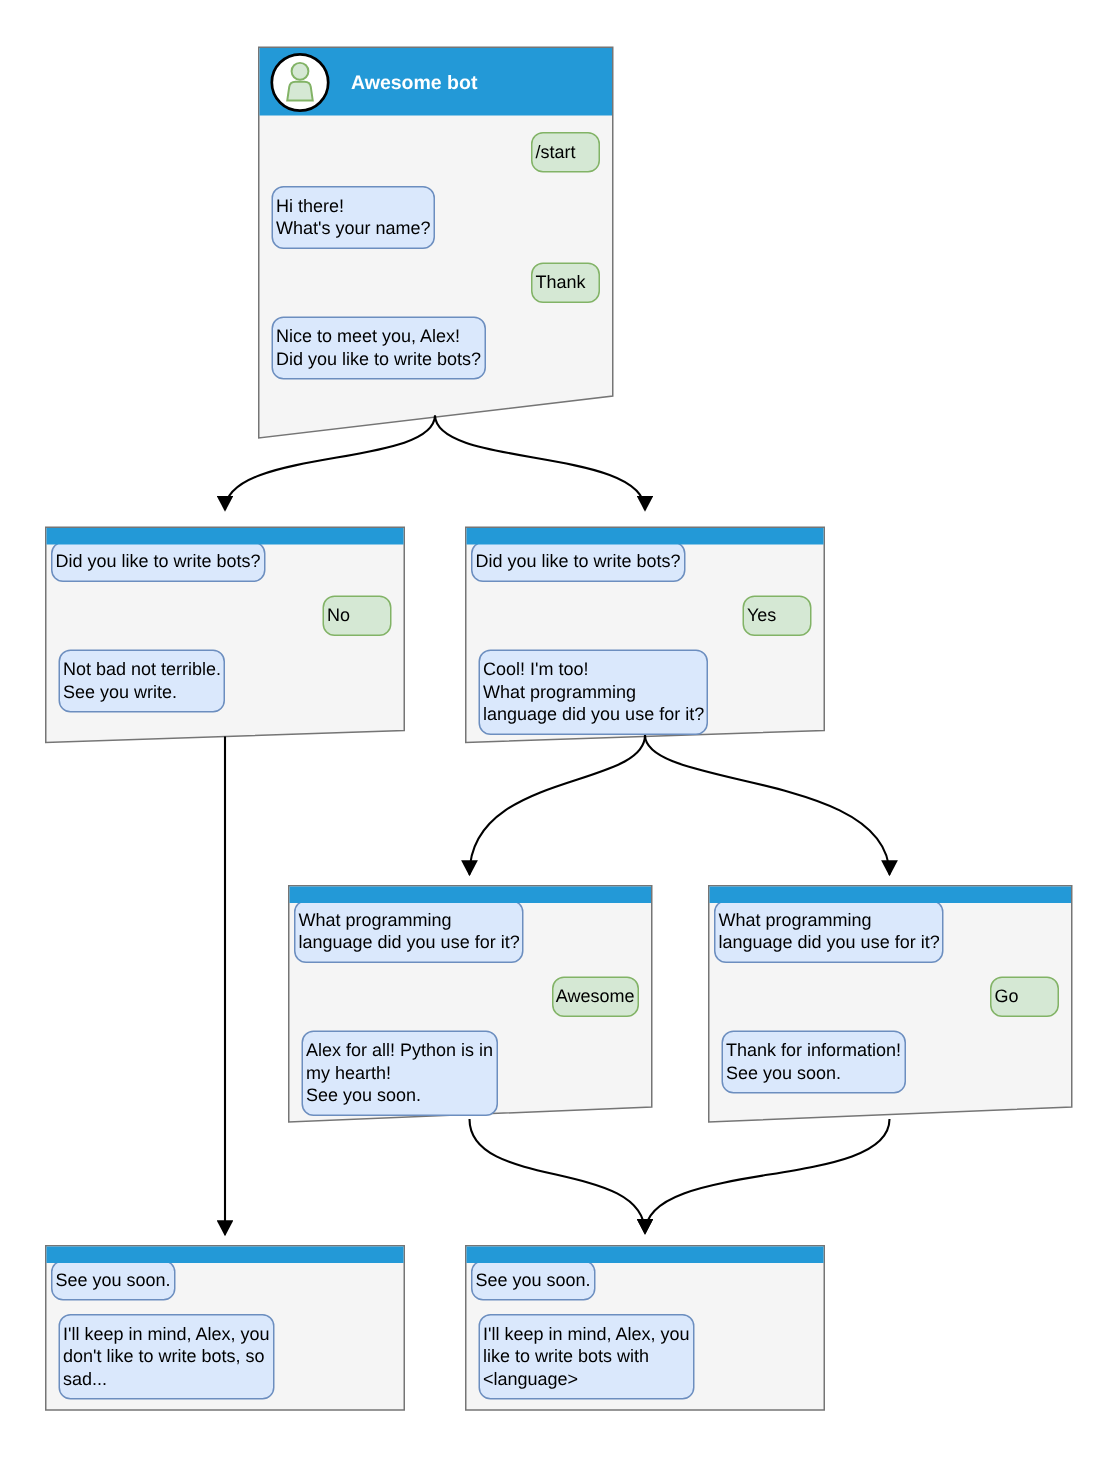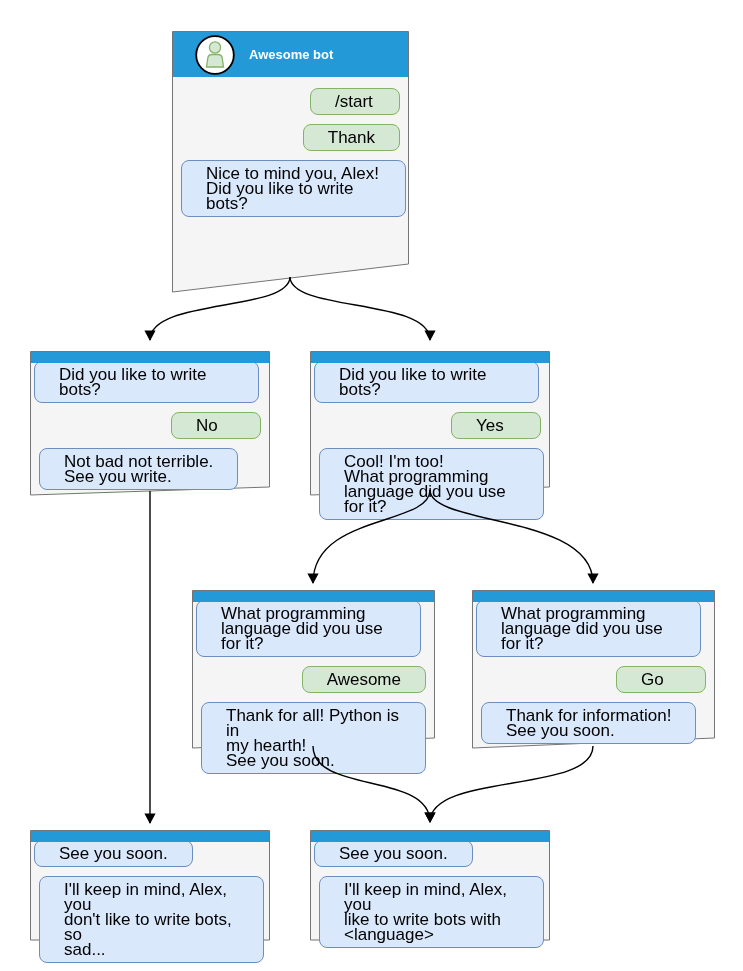--- a/index.html
+++ b/index.html
@@ -10,51 +10,53 @@
   #edges{position:absolute;inset:0;z-index:3;pointer-events:none;}
   .edge{fill:none;stroke:var(--arrow,#000);stroke-width:1.4px;}
   .chat-box{position:absolute;}
   .frame{position:absolute;left:0;top:0;overflow:visible;z-index:0;}
   .frame polygon{fill:var(--body-bg,#f5f5f5);stroke:var(--body-border,#757575);stroke-width:1;}
   .msgs{
     position:absolute;left:0;right:0;top:0;z-index:1;
     display:flex;flex-direction:column;gap:9px;padding:11px 9px;box-sizing:border-box;
   }
   .bubble{
-    border-radius:8px;padding:5px 24px;white-space:pre-line;
-    font-size:17px;line-height:15px;width:max-content;max-width:175px;
+    border-radius:8px;padding:5px 2px;white-space:pre-line;
+    font-size:12px;line-height:15px;width:max-content;max-width:175px;
   }
   .bubble.bot{background:var(--bot-bg,#dae8fc);border:1px solid var(--bot-border,#6c8ebf);align-self:flex-start;}
   .bubble.user{background:var(--user-bg,#d5e8d4);border:1px solid var(--user-border,#82b366);align-self:flex-end;min-width:40px;}
   .bubble.echo{margin-left:-5px;margin-top:-1px;}
   .bar{
     position:absolute;top:1px;left:1px;right:1px;height:11px;
     background:var(--header-blue,#2399d7);z-index:2;
   }
   .title-bar{
     position:absolute;top:1px;left:1px;right:1px;height:45px;
     background:var(--header-blue,#2399d7);z-index:2;
-    display:flex;align-items:center;gap:14px;padding-left:22px;box-sizing:border-box;
+    display:flex;align-items:center;gap:14px;padding-left:7px;box-sizing:border-box;
   }
   .avatar{width:40px;height:40px;flex:0 0 40px;}
   .bot-title{color:#ffffff;font-size:13px;font-weight:bold;}
 </style>
 </head>
 <body>
 
 <div class="canvas">
   <div id="nodes">
       <div class="chat-box" style="left: 172px; top: 31px; width: 237px; height: 261px;">
         <svg class="frame" width="237" height="263">
           <polygon points="0.5,0.5 236.5,0.5 236.5,233 0.5,261"></polygon>
         </svg>
         <div class="msgs" style="padding-top: 57px;">
           <div class="bubble user">/start</div>
+          <div class="bubble bot">Hi there!
+What's your name?</div>
           <div class="bubble user">Thank</div>
-          <div class="bubble bot">Nice to mind you, Alex!
+          <div class="bubble bot">Nice to meet you, Alex!
 Did you like to write bots?</div>
         </div>
         <div class="title-bar">
           <div class="avatar"><svg width="40" height="40" viewBox="0 0 40 40">
          <circle cx="20" cy="20" r="18.8" fill="#ffffff" stroke="#000000" stroke-width="1.8"></circle>
          <path d="M11.5,32 L12.8,23 Q13.3,19.5 17,19.5 L23,19.5 Q26.7,19.5 27.2,23 L28.5,32 Z" fill="#d5e8d4" stroke="#82b366" stroke-width="1.3"></path>
          <circle cx="20" cy="12.5" r="5.6" fill="#d5e8d4" stroke="#82b366" stroke-width="1.3"></circle>
        </svg></div>
           <span class="bot-title">Awesome bot</span>
         </div>
@@ -85,21 +87,21 @@
         <div class="bar"></div>
       </div>
       <div class="chat-box" style="left: 192px; top: 590px; width: 243px; height: 158px;">
         <svg class="frame" width="243" height="160">
           <polygon points="0.5,0.5 242.5,0.5 242.5,148 0.5,158"></polygon>
         </svg>
         <div class="msgs">
           <div class="bubble bot echo">What programming
 language did you use for it?</div>
           <div class="bubble user">Awesome</div>
-          <div class="bubble bot">Thank for all! Python is in
+          <div class="bubble bot">Alex for all! Python is in
 my hearth!
 See you soon.</div>
         </div>
         <div class="bar"></div>
       </div>
       <div class="chat-box" style="left: 472px; top: 590px; width: 243px; height: 158px;">
         <svg class="frame" width="243" height="160">
           <polygon points="0.5,0.5 242.5,0.5 242.5,148 0.5,158"></polygon>
         </svg>
         <div class="msgs">

